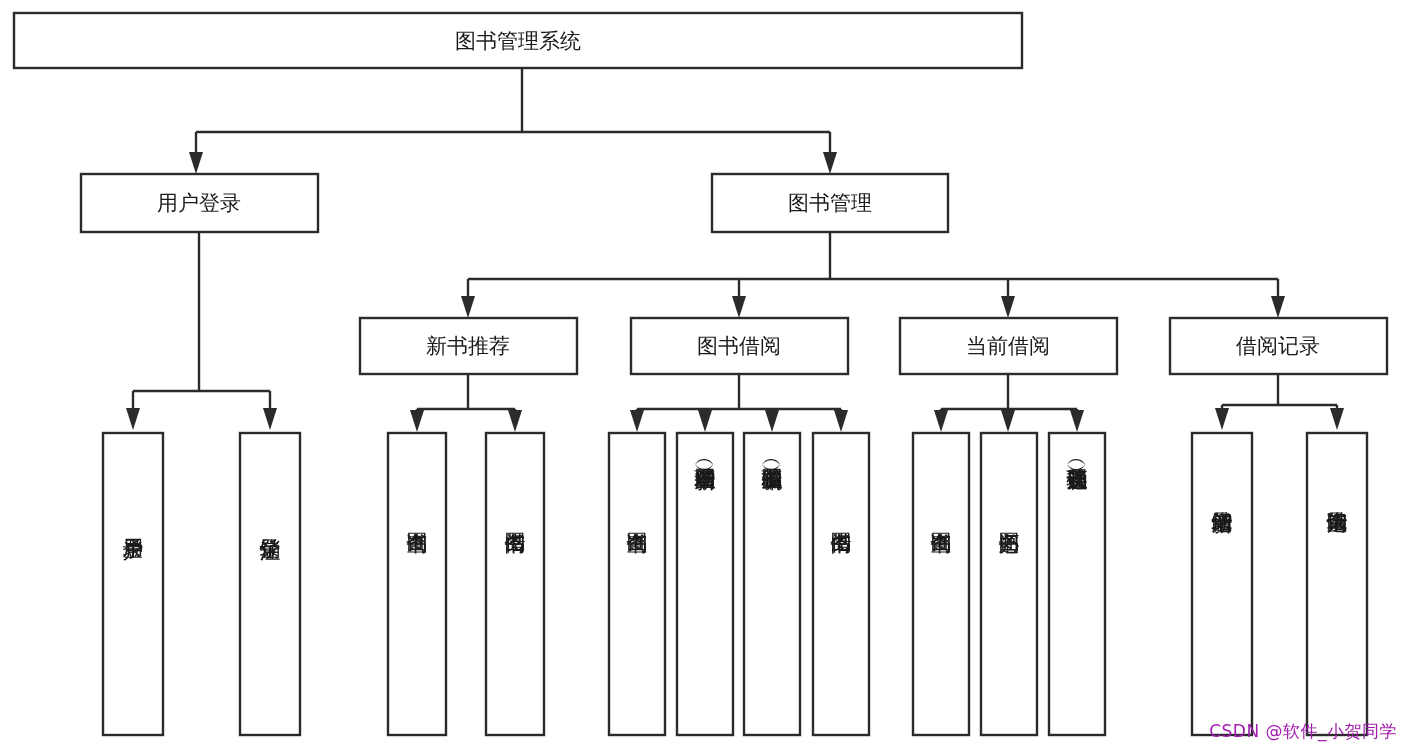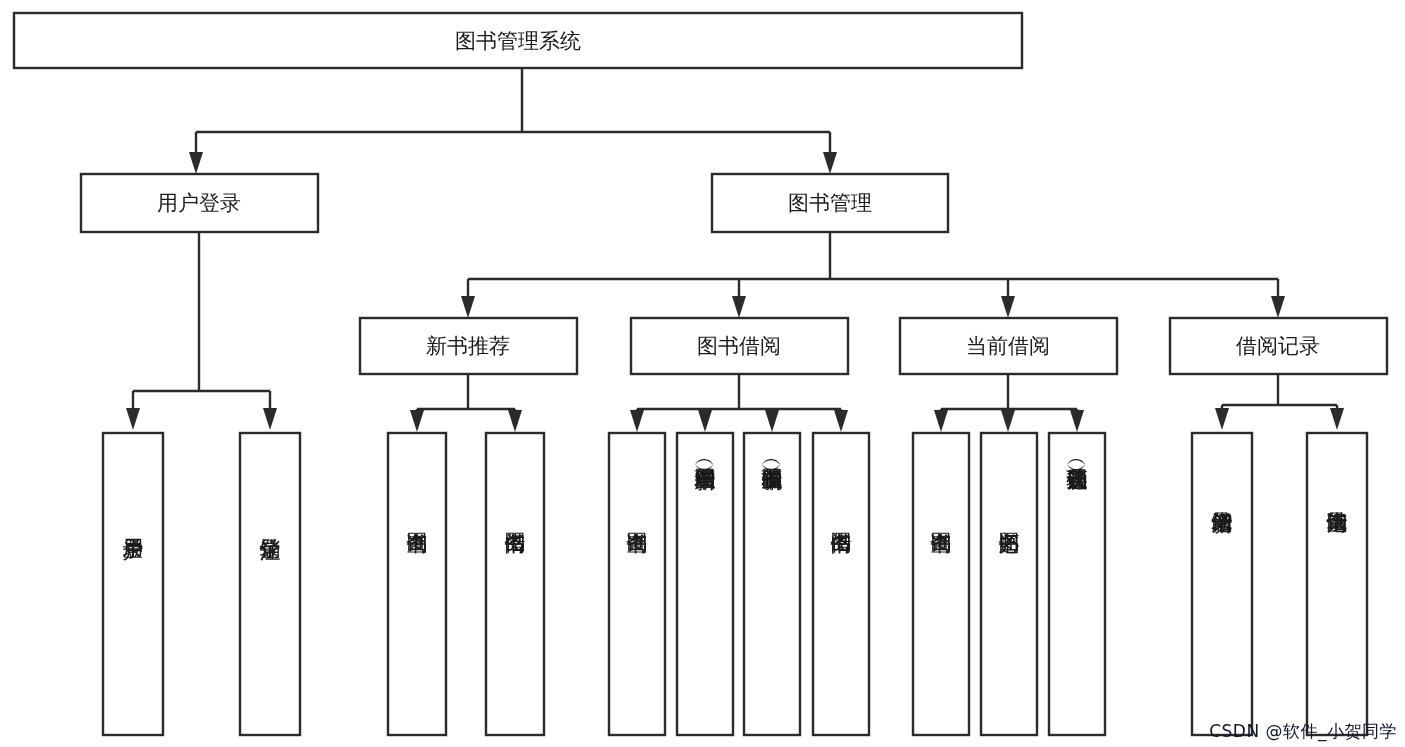--- a/index.html
+++ b/index.html
@@ -54,21 +54,21 @@
   .edge-arrow {
     fill: #2b2b2b;
     stroke: none;
   }
   .watermark {
     position: absolute;
     right: 8px;
     bottom: 4px;
     font-family: "DejaVu Sans", "Liberation Sans", sans-serif;
     font-size: 17px;
-    color: #0f172a;
+    color: #a21caf;
     white-space: nowrap;
     letter-spacing: 0.5px;
     user-select: none;
   }
 </style>
 </head>
 <body>
 
 <div id="diagram-root">
 

